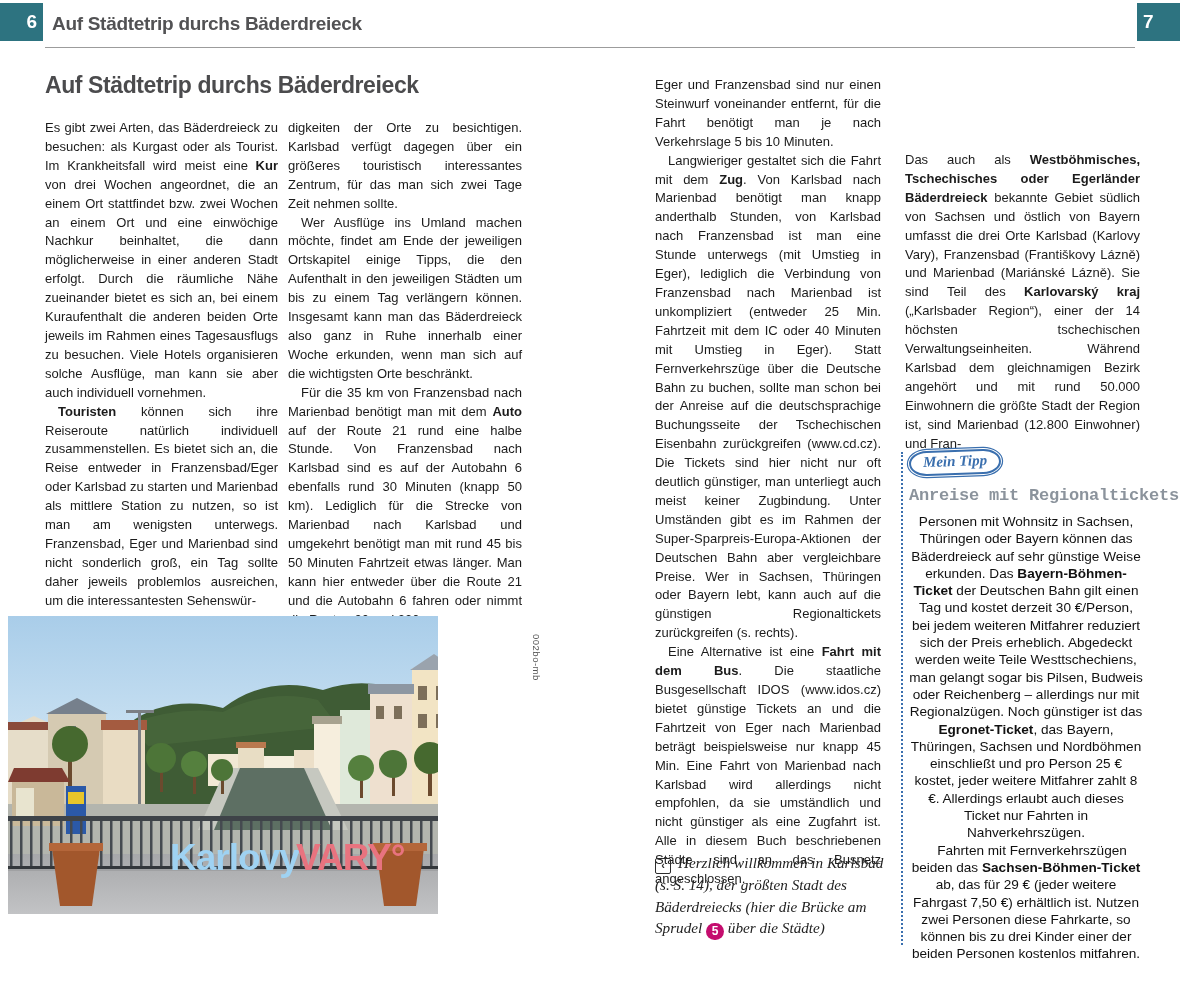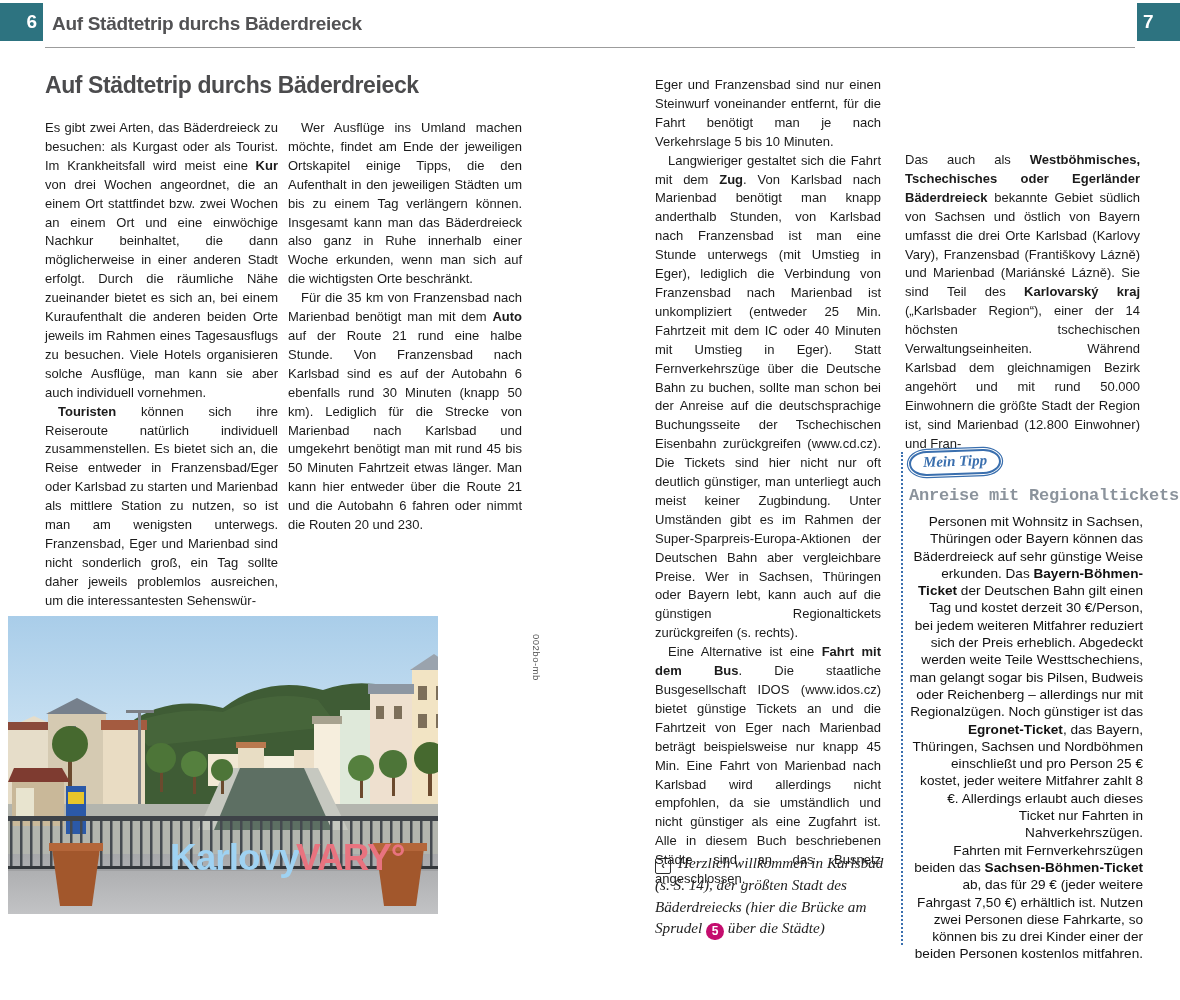--- a/index.html
+++ b/index.html
@@ -53,21 +53,21 @@
   .tip-dotted{position:absolute;left:901px;top:452px;height:493px;width:0;
               border-left:2px dotted #3a6fae;}
   .tip-badge{position:absolute;left:909px;top:450px;display:inline-block;
              font-family:"Liberation Serif",serif;font-style:italic;font-weight:bold;
              font-size:15px;color:#3a6fae;border:2px solid #3a6fae;
              border-radius:20px / 14px;padding:1px 12px 3px;
              box-shadow:0 0 0 1px #ffffff,0 0 0 2.2px #3a6fae;
              transform:rotate(-2deg);background:#fff;}
   .tip-title{position:absolute;left:909px;top:486px;font-size:17px;font-weight:bold;
              color:#8b939c;letter-spacing:-0.2px;font-family:Liberation Mono, monospace;}
-  .tip-body{position:absolute;left:909px;top:513px;width:234px;text-align:right;
+  .tip-body{position:absolute;left:909px;top:513px;width:234px;text-align:center;
             font-size:13.6px;line-height:17.3px;color:#111;}
   .tip-body .para{margin:0;}
   .tip-body .para.indent{text-indent:12px;}
 
   
   .photo{position:absolute;left:8px;top:616px;width:430px;height:298px;overflow:hidden;}
   .photo svg{display:block;}
   .photo-credit{position:absolute;left:531px;top:634px;font-size:9.5px;color:#555;
                 writing-mode:vertical-rl;letter-spacing:0.5px;}
 </style>
@@ -84,20 +84,21 @@
     <span>7</span>
   </div>
   <div class="headrule"></div>
 
   <div class="article-title">Auf Städtetrip durchs Bäderdreieck</div>
   <div class="col" id="col1">
       <p class="para"><span>Es gibt zwei Arten, das Bäderdreieck zu besuchen: als Kurgast oder als Tourist. Im Krankheitsfall wird meist eine </span><span class="b">Kur</span><span> von drei Wochen angeordnet, die an einem Ort stattfindet bzw. zwei Wochen an einem Ort und eine einwöchige Nachkur beinhaltet, die dann möglicherweise in einer anderen Stadt erfolgt. Durch die räumliche Nähe zueinander bietet es sich an, bei einem Kuraufenthalt die anderen beiden Orte jeweils im Rahmen eines Tagesausflugs zu besuchen. Viele Hotels organisieren solche Ausflüge, man kann sie aber auch individuell vornehmen.</span></p>
       <p class="para indent"><span class="b">Touristen</span><span> können sich ihre Reiseroute natürlich individuell zusammenstellen. Es bietet sich an, die Reise entweder in Franzensbad/Eger oder Karlsbad zu starten und Marienbad als mittlere Station zu nutzen, so ist man am wenigsten unterwegs. Franzensbad, Eger und Marienbad sind nicht sonderlich groß, ein Tag sollte daher jeweils problemlos ausreichen, um die interessantesten Sehenswür-</span></p>
     </div>
   <div class="col" id="col2">
+      <p class="para"><span>digkeiten der Orte zu besichtigen. Karlsbad verfügt dagegen über ein größeres touristisch interessantes Zentrum, für das man sich zwei Tage Zeit nehmen sollte.</span></p>
       <p class="para indent"><span>Wer Ausflüge ins Umland machen möchte, findet am Ende der jeweiligen Ortskapitel einige Tipps, die den Aufenthalt in den jeweiligen Städten um bis zu einem Tag verlängern können. Insgesamt kann man das Bäderdreieck also ganz in Ruhe innerhalb einer Woche erkunden, wenn man sich auf die wichtigsten Orte beschränkt.</span></p>
       <p class="para indent"><span>Für die 35 km von Franzensbad nach Marienbad benötigt man mit dem </span><span class="b">Auto</span><span> auf der Route 21 rund eine halbe Stunde. Von Franzensbad nach Karlsbad sind es auf der Autobahn 6 ebenfalls rund 30 Minuten (knapp 50 km). Lediglich für die Strecke von Marienbad nach Karlsbad und umgekehrt benötigt man mit rund 45 bis 50 Minuten Fahrtzeit etwas länger. Man kann hier entweder über die Route 21 und die Autobahn 6 fahren oder nimmt die Routen 20 und 230.</span></p>
     </div>
 
   <div class="photo">
     <svg width="522" height="298" viewBox="0 0 522 298" xmlns="http://www.w3.org/2000/svg">
       <defs>
         <linearGradient id="sky" x1="0" y1="0" x2="0" y2="1">
           <stop offset="0" stop-color="#a9cde9"></stop>
             <stop offset="1" stop-color="#d8eaf6"></stop>

